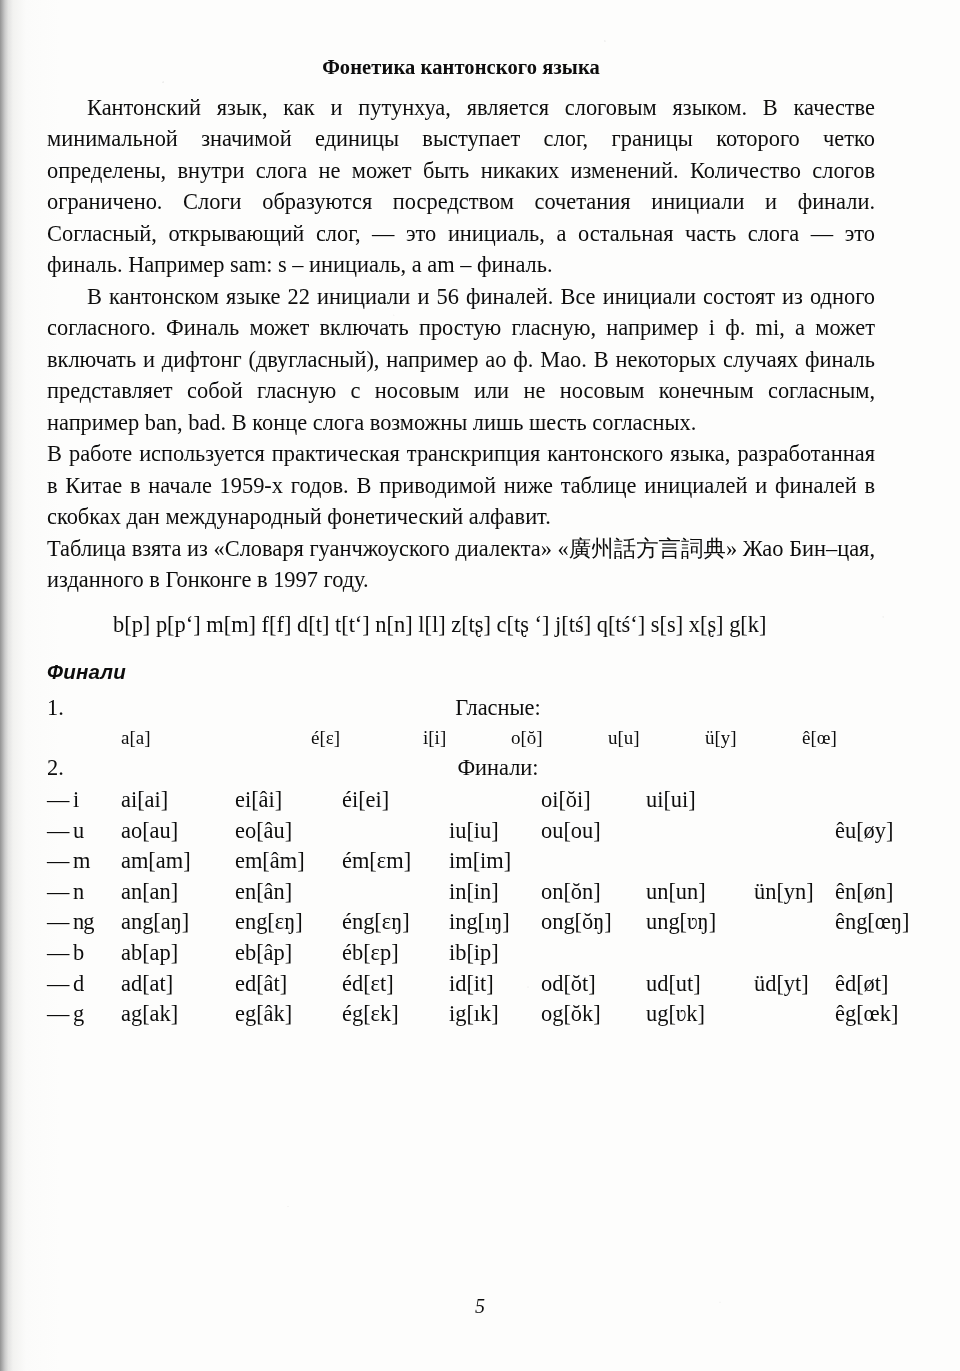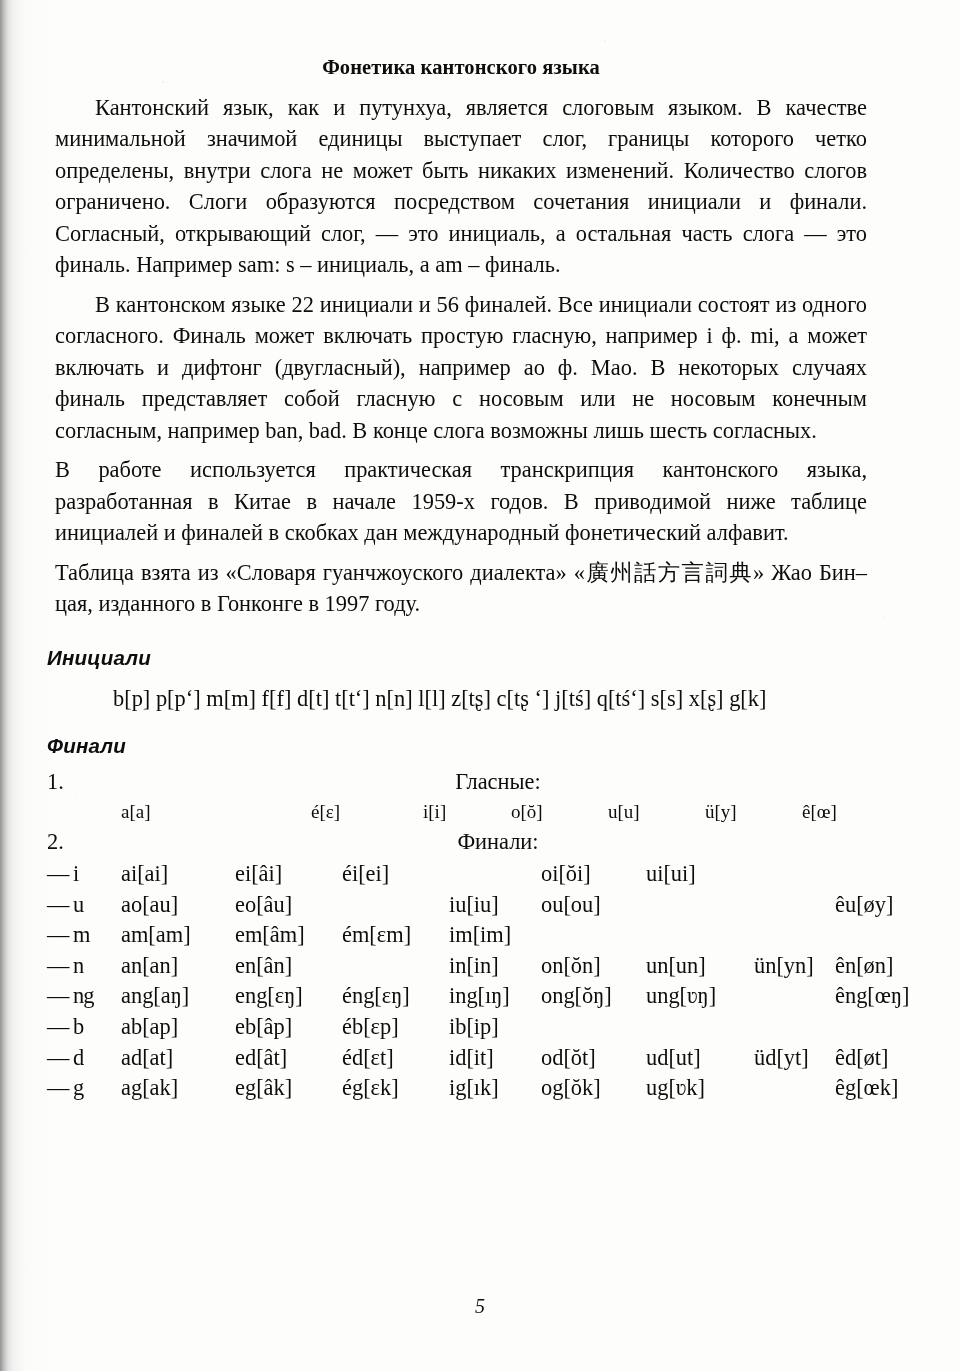--- a/index.html
+++ b/index.html
@@ -69,21 +69,21 @@
 
   .body-block {
     margin-top: 13px;
     font-size: 22.4px;
     line-height: 31.5px;
     text-align: justify;
     text-justify: inter-word;
     hyphens: none;
   }
   .body-block p {
-    margin: 8px;
+    margin: 0;
   }
   .indent { text-indent: 40px; }
   .lastline-left { text-align-last: left; }
 
   .section-heading {
     font-family: "Liberation Sans", "DejaVu Sans", sans-serif;
     font-weight: bold;
     font-style: italic;
     font-size: 20.5px;
     letter-spacing: .2px;
@@ -150,21 +150,20 @@
 
   <h1 class="doc-title">Фонетика кантонского языка</h1>
 
   <div class="body-block">
     <p class="indent">Кантонский язык, как и путунхуа, является слоговым языком. В качестве минимальной значимой единицы выступает слог, границы которого четко определены, внутри слога не может быть никаких изменений. Количество слогов ограничено. Слоги образуются посредством сочетания инициали и финали. Согласный, открывающий слог, — это инициаль, а остальная часть слога — это финаль. Например sam: s – инициаль, а am – финаль.</p>
     <p class="indent">В кантонском языке 22 инициали и 56 финалей. Все инициали состоят из одного согласного. Финаль может включать простую гласную, например i ф. mi, а может включать и дифтонг (двугласный), например ao ф. Mao. В некоторых случаях финаль представляет собой гласную с носовым или не носовым конечным согласным, например ban, bad. В конце слога возможны лишь шесть согласных.</p>
     <p>В работе используется практическая транскрипция кантонского языка, разработанная в Китае в начале 1959-х годов. В приводимой ниже таблице инициалей и финалей в скобках дан международный фонетический алфавит.</p>
     <p class="lastline-left">Таблица взята из «Словаря гуанчжоуского диалекта» «廣州話方言詞典» Жао Бин–цая, изданного в Гонконге в 1997 году.</p>
   </div>
 
-  <div class="section-heading heading-initials">Инициали</div>
 
   <div class="initials-block">
     <div class="phon-line">b[p] p[pʻ] m[m] f[f] d[t] t[tʻ] n[n] l[l] z[tʂ] c[tʂ ʻ] j[tś] q[tśʻ] s[s] x[ʂ] g[k]</div>
   </div>
 
   <div class="section-heading heading-finals">Финали</div>
 
   <div class="finals-list">
 
     <div class="numbered-row">

